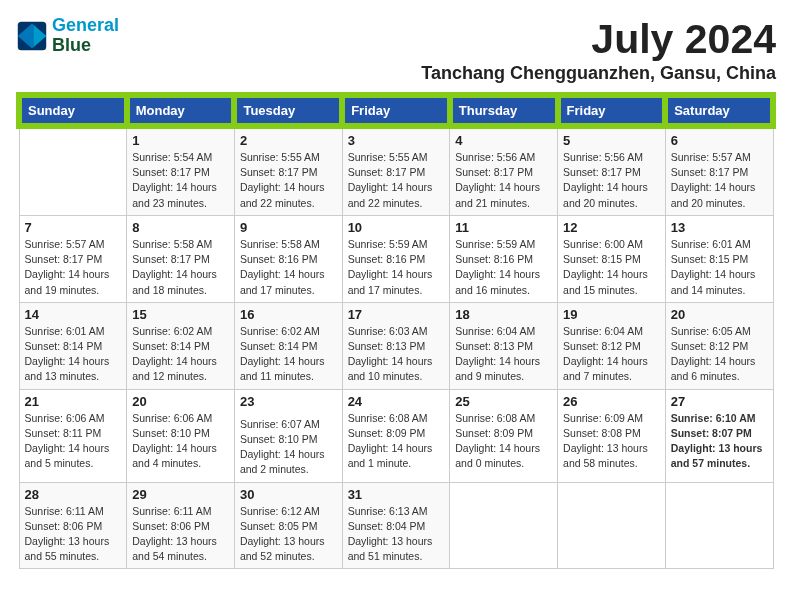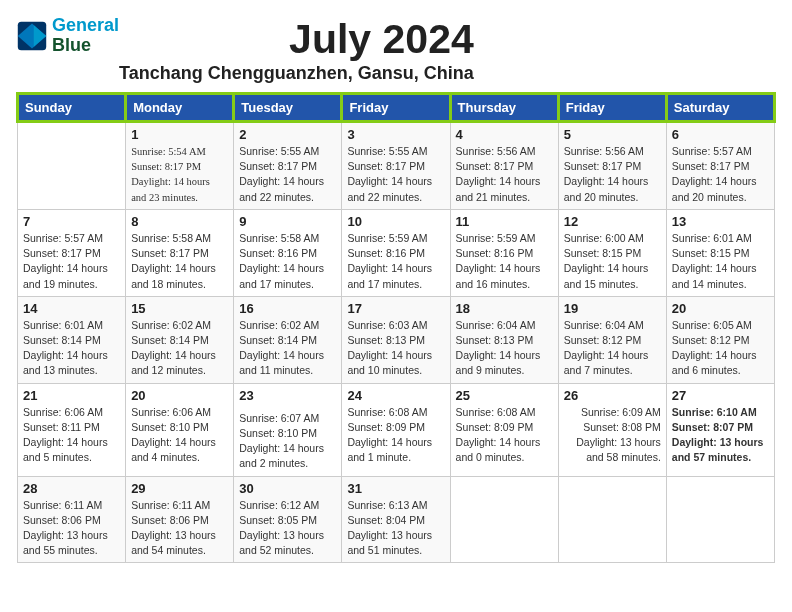--- a/index.html
+++ b/index.html
@@ -5,21 +5,21 @@
     * { box-sizing: border-box; margin: 0; padding: 0; }
     body {
       font-family: Arial, sans-serif;
       background: #fff;
       width: 792px;
       min-height: 612px;
       padding: 16px;
     }
     .header {
       display: flex;
-      justify-content: flex-start;
+      justify-content: space-between;
       align-items: flex-start;
       margin-bottom: 8px;
     }
     .logo {
       display: flex;
       align-items: center;
       gap: 4px;
     }
     .logo-text {
       font-size: 18px;
@@ -52,21 +52,21 @@
       border-collapse: collapse;
       font-size: 11px;
     }
     thead tr th {
       background: #2255aa;
       color: #fff;
       text-align: left;
       padding: 5px 6px;
       font-size: 13px;
       font-weight: bold;
-      border: 3px solid #84cc16;
+      border: 6px solid #84cc16;
     }
     tbody tr td {
       border: 1px solid #ccc;
       vertical-align: top;
       padding: 4px 5px;
       width: 108px;
       min-height: 80px;
       background: #fff;
     }
     tbody tr:nth-child(odd) td {
@@ -119,21 +119,21 @@
         <th>Thursday</th>
         <th>Friday</th>
         <th>Saturday</th>
       </tr>
   </thead>
   <tbody id="calendar-body">
   <tr>
         <td class="empty-cell"></td>
         <td>
           <span class="day-number">1</span>
-          <div class="day-detail" style="white-space: pre-line; font-family: Liberation Serif, serif;">Sunrise: 5:54 AM
+          <div class="day-detail" style="white-space: pre-line;">Sunrise: 5:54 AM
 Sunset: 8:17 PM
 Daylight: 14 hours
 and 23 minutes.</div>
         </td>
         <td>
           <span class="day-number">2</span>
           <div class="day-detail" style="white-space: pre-line;">Sunrise: 5:55 AM
 Sunset: 8:17 PM
 Daylight: 14 hours
 and 22 minutes.</div>
@@ -300,21 +300,21 @@
         </td>
         <td>
           <span class="day-number">25</span>
           <div class="day-detail" style="white-space: pre-line;">Sunrise: 6:08 AM
 Sunset: 8:09 PM
 Daylight: 14 hours
 and 0 minutes.</div>
         </td>
         <td>
           <span class="day-number">26</span>
-          <div class="day-detail" style="white-space: pre-line; text-align: right;">Sunrise: 6:09 AM
+          <div class="day-detail" style="white-space: pre-line;">Sunrise: 6:09 AM
 Sunset: 8:08 PM
 Daylight: 13 hours
 and 58 minutes.</div>
         </td>
         <td>
           <span class="day-number">27</span>
           <div class="day-detail" style="white-space: pre-line; font-weight: bold;">Sunrise: 6:10 AM
 Sunset: 8:07 PM
 Daylight: 13 hours
 and 57 minutes.</div>

